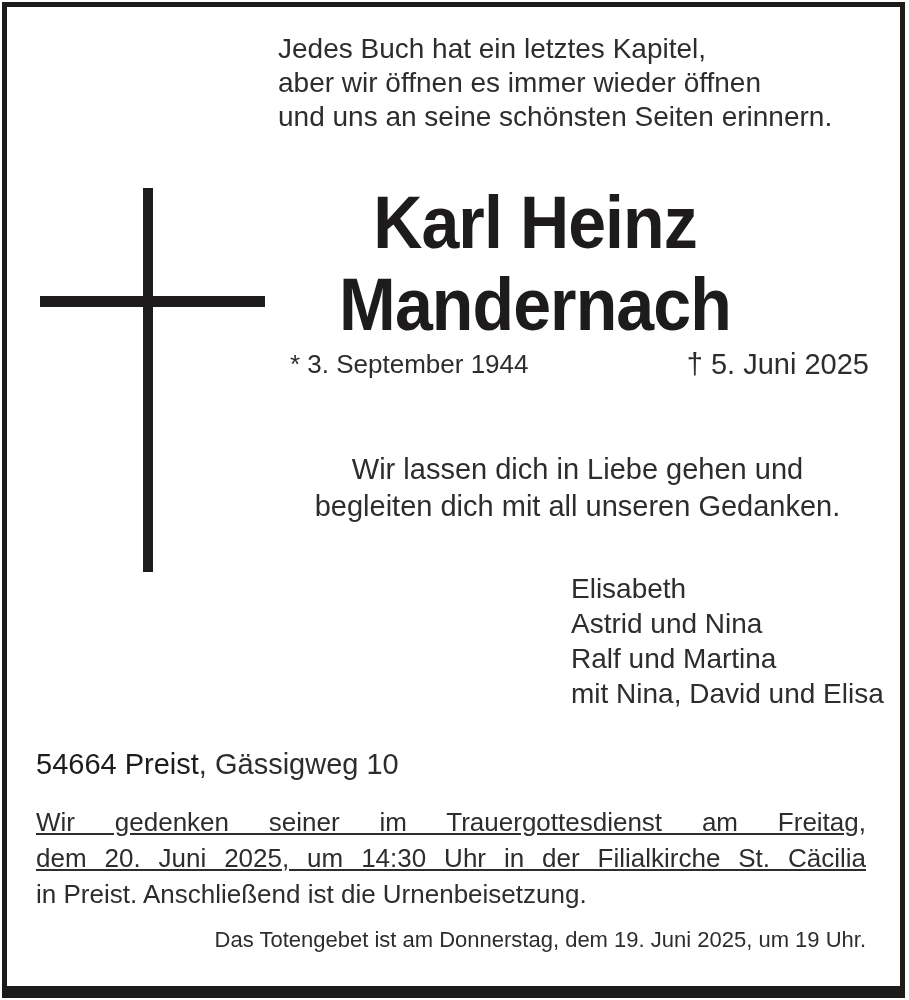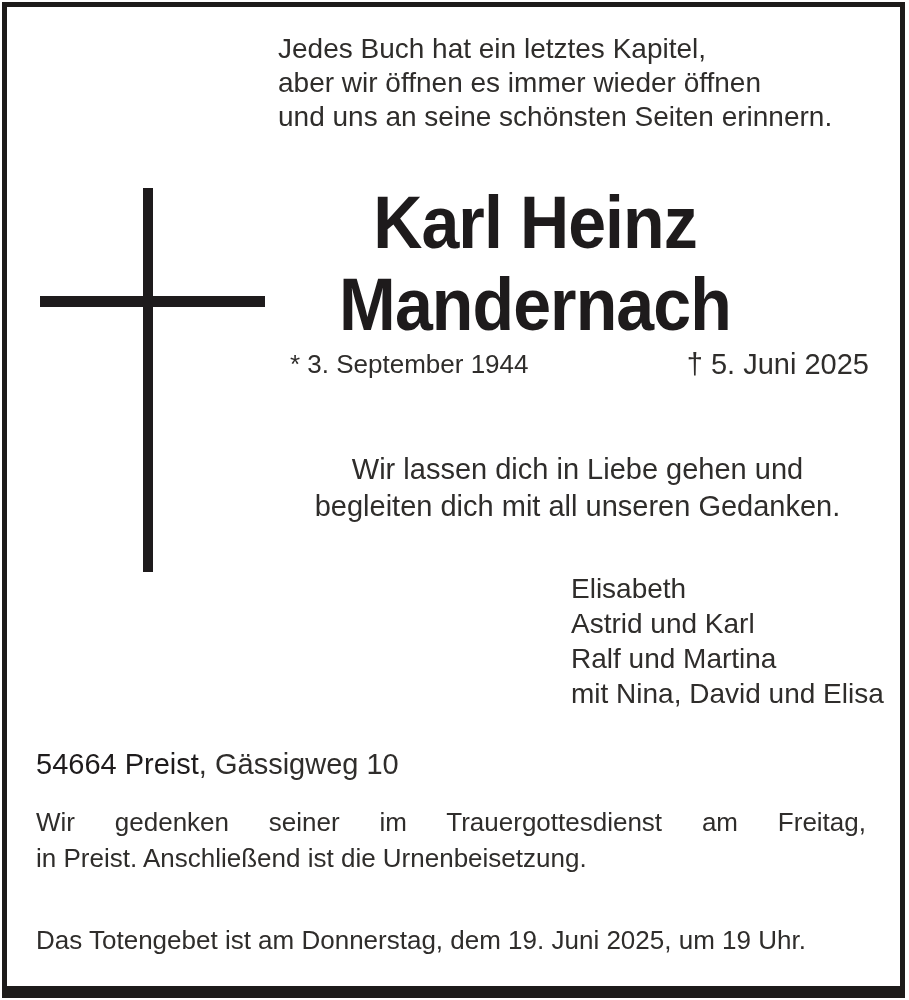--- a/index.html
+++ b/index.html
@@ -109,28 +109,30 @@
     position: absolute;
     left: 36px; top: 804px;
     width: 830px;
     font-size: 26px;
     line-height: 36px;
   }
   .service .just {
     text-align: justify;
     text-align-last: justify;
     white-space: normal;
+    text-decoration: underline;
   }
   .prayer {
     position: absolute;
     left: 36px; top: 922px;
     width: 830px;
-    font-size: 26px;
+    font-size: 22px;
     line-height: 36px;
     white-space: nowrap;
+    text-align: right;
   }
 </style>
 </head>
 <body>
 
 <div class="sheet">
 
   <div class="frame"></div>
 
   <div class="quote">
@@ -152,29 +154,30 @@
   <div class="birth">* 3. September 1944</div>
   <div class="death">† 5. Juni 2025</div>
 
   <div class="farewell">
     <div>Wir lassen dich in Liebe gehen und</div>
     <div>begleiten dich mit all unseren Gedanken.</div>
   </div>
 
   <div class="mourners">
     <div>Elisabeth</div>
-    <div>Astrid und Karl</div>
+    <div>Astrid und Nina</div>
     <div>Ralf und Martina</div>
     <div>mit Nina, David und Elisa</div>
   </div>
 
   <div class="address">
     <span class="city">54664 Preist</span><span>, Gässigweg 10</span>
   </div>
 
   <div class="service">
     <div class="just">Wir gedenken seiner im Trauergottesdienst am Freitag,</div>
+    <div class="just">dem 20. Juni 2025, um 14:30 Uhr in der Filialkirche St. Cäcilia</div>
     <div>in Preist. Anschließend ist die Urnenbeisetzung.</div>
   </div>
 
   <div class="prayer">Das Totengebet ist am Donnerstag, dem 19. Juni 2025, um 19 Uhr.</div>
 
 </div>
 
 </body></html>

